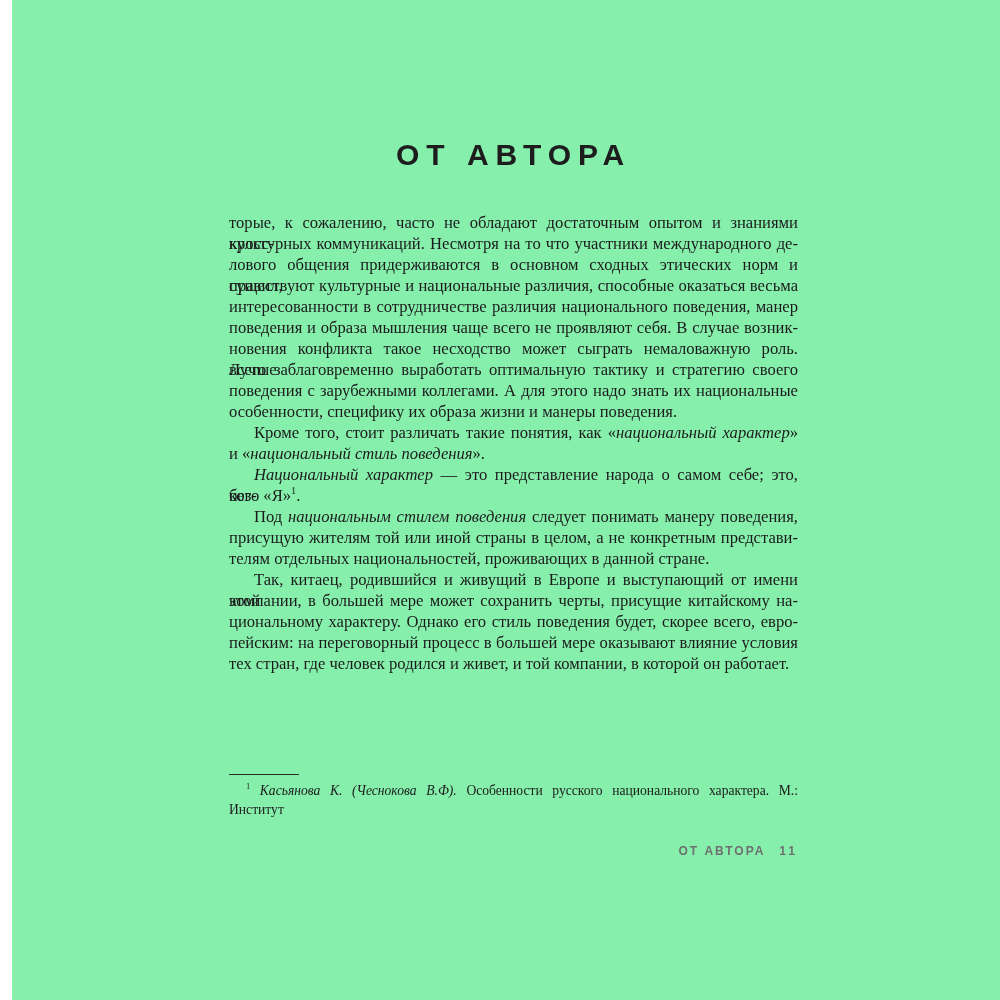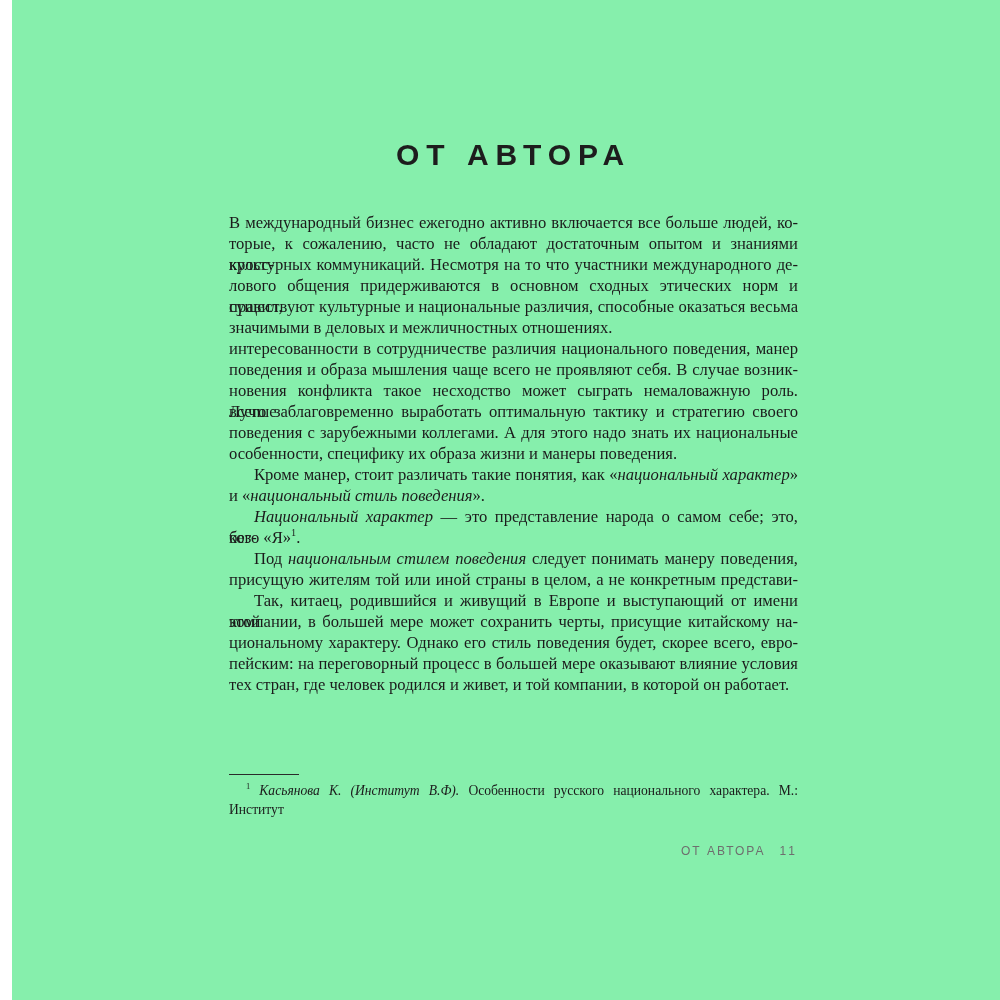--- a/index.html
+++ b/index.html
@@ -66,71 +66,71 @@
   .footnote .line.indent { text-indent: 17px; }
   .running-footer {
     position: absolute;
     top: 844px; left: 217px; width: 569px;
     text-align: right;
     font-family: "Liberation Sans", sans-serif;
     font-size: 12px;
     letter-spacing: 2px;
     color: #6e6e6e;
     white-space: nowrap;
+    font-weight: bold;
   }
   .running-footer .pageno { margin-left: 14px; letter-spacing: 3px; }
 </style>
 </head>
 <body>
 
 <div class="page">
 
   <div class="title">ОТ АВТОРА</div>
 
   <div class="body-text">
       <div class="para">
-        <div class="line"><span>В международный бизнес ежегодно активно включается все больше людей, ко-</span></div>
         <div class="line"><span>торые, к сожалению, часто не обладают достаточным опытом и знаниями кросс-</span></div>
         <div class="line"><span>культурных коммуникаций. Несмотря на то что участники международного де-</span></div>
         <div class="line"><span>лового общения придерживаются в основном сходных этических норм и правил,</span></div>
         <div class="line"><span>существуют культурные и национальные различия, способные оказаться весьма</span></div>
-        <div class="line last"><span>значимыми в деловых и межличностных отношениях.</span></div>
       </div>
       <div class="para">
         <div class="line"><span>интересованности в сотрудничестве различия национального поведения, манер</span></div>
         <div class="line"><span>поведения и образа мышления чаще всего не проявляют себя. В случае возник-</span></div>
         <div class="line"><span>новения конфликта такое несходство может сыграть немаловажную роль. Лучше</span></div>
         <div class="line"><span>всего заблаговременно выработать оптимальную тактику и стратегию своего</span></div>
         <div class="line"><span>поведения с зарубежными коллегами. А для этого надо знать их национальные</span></div>
         <div class="line last"><span>особенности, специфику их образа жизни и манеры поведения.</span></div>
       </div>
       <div class="para">
-        <div class="line indent"><span>Кроме манер, стоит различать такие понятия, как «</span><span class="it">национальный характер</span><span>»</span></div>
+        <div class="line indent"><span>Кроме того, стоит различать такие понятия, как «</span><span class="it">национальный характер</span><span>»</span></div>
         <div class="line last"><span>и «</span><span class="it">национальный стиль поведения</span><span>».</span></div>
       </div>
       <div class="para">
         <div class="line indent"><span class="it">Национальный характер</span><span> — это представление народа о самом себе; это, без-</span></div>
         <div class="line last"><span>кого «Я»</span><span class="sup">1</span><span>.</span></div>
       </div>
       <div class="para">
         <div class="line indent"><span>Под </span><span class="it">национальным стилем поведения</span><span> следует понимать манеру поведения,</span></div>
         <div class="line"><span>присущую жителям той или иной страны в целом, а не конкретным представи-</span></div>
+        <div class="line last"><span>телям отдельных национальностей, проживающих в данной стране.</span></div>
       </div>
       <div class="para">
         <div class="line indent"><span>Так, китаец, родившийся и живущий в Европе и выступающий от имени этой</span></div>
         <div class="line"><span>компании, в большей мере может сохранить черты, присущие китайскому на-</span></div>
         <div class="line"><span>циональному характеру. Однако его стиль поведения будет, скорее всего, евро-</span></div>
         <div class="line"><span>пейским: на переговорный процесс в большей мере оказывают влияние условия</span></div>
         <div class="line last"><span>тех стран, где человек родился и живет, и той компании, в которой он работает.</span></div>
       </div>
     </div>
 
   <div class="footnote-rule"></div>
 
   <div class="footnote">
-      <div class="line indent"><span class="sup">1</span><span> </span><span class="it">Касьянова К. (Институт В.Ф).</span><span> Особенности русского национального характера. М.: Институт</span></div>
+      <div class="line indent"><span class="sup">1</span><span> </span><span class="it">Касьянова К. (Чеснокова В.Ф).</span><span> Особенности русского национального характера. М.: Институт</span></div>
     </div>
 
   <div class="running-footer">
     <span>ОТ АВТОРА</span><span class="pageno">11</span>
   </div>
 
 </div>
 
 </body></html>

